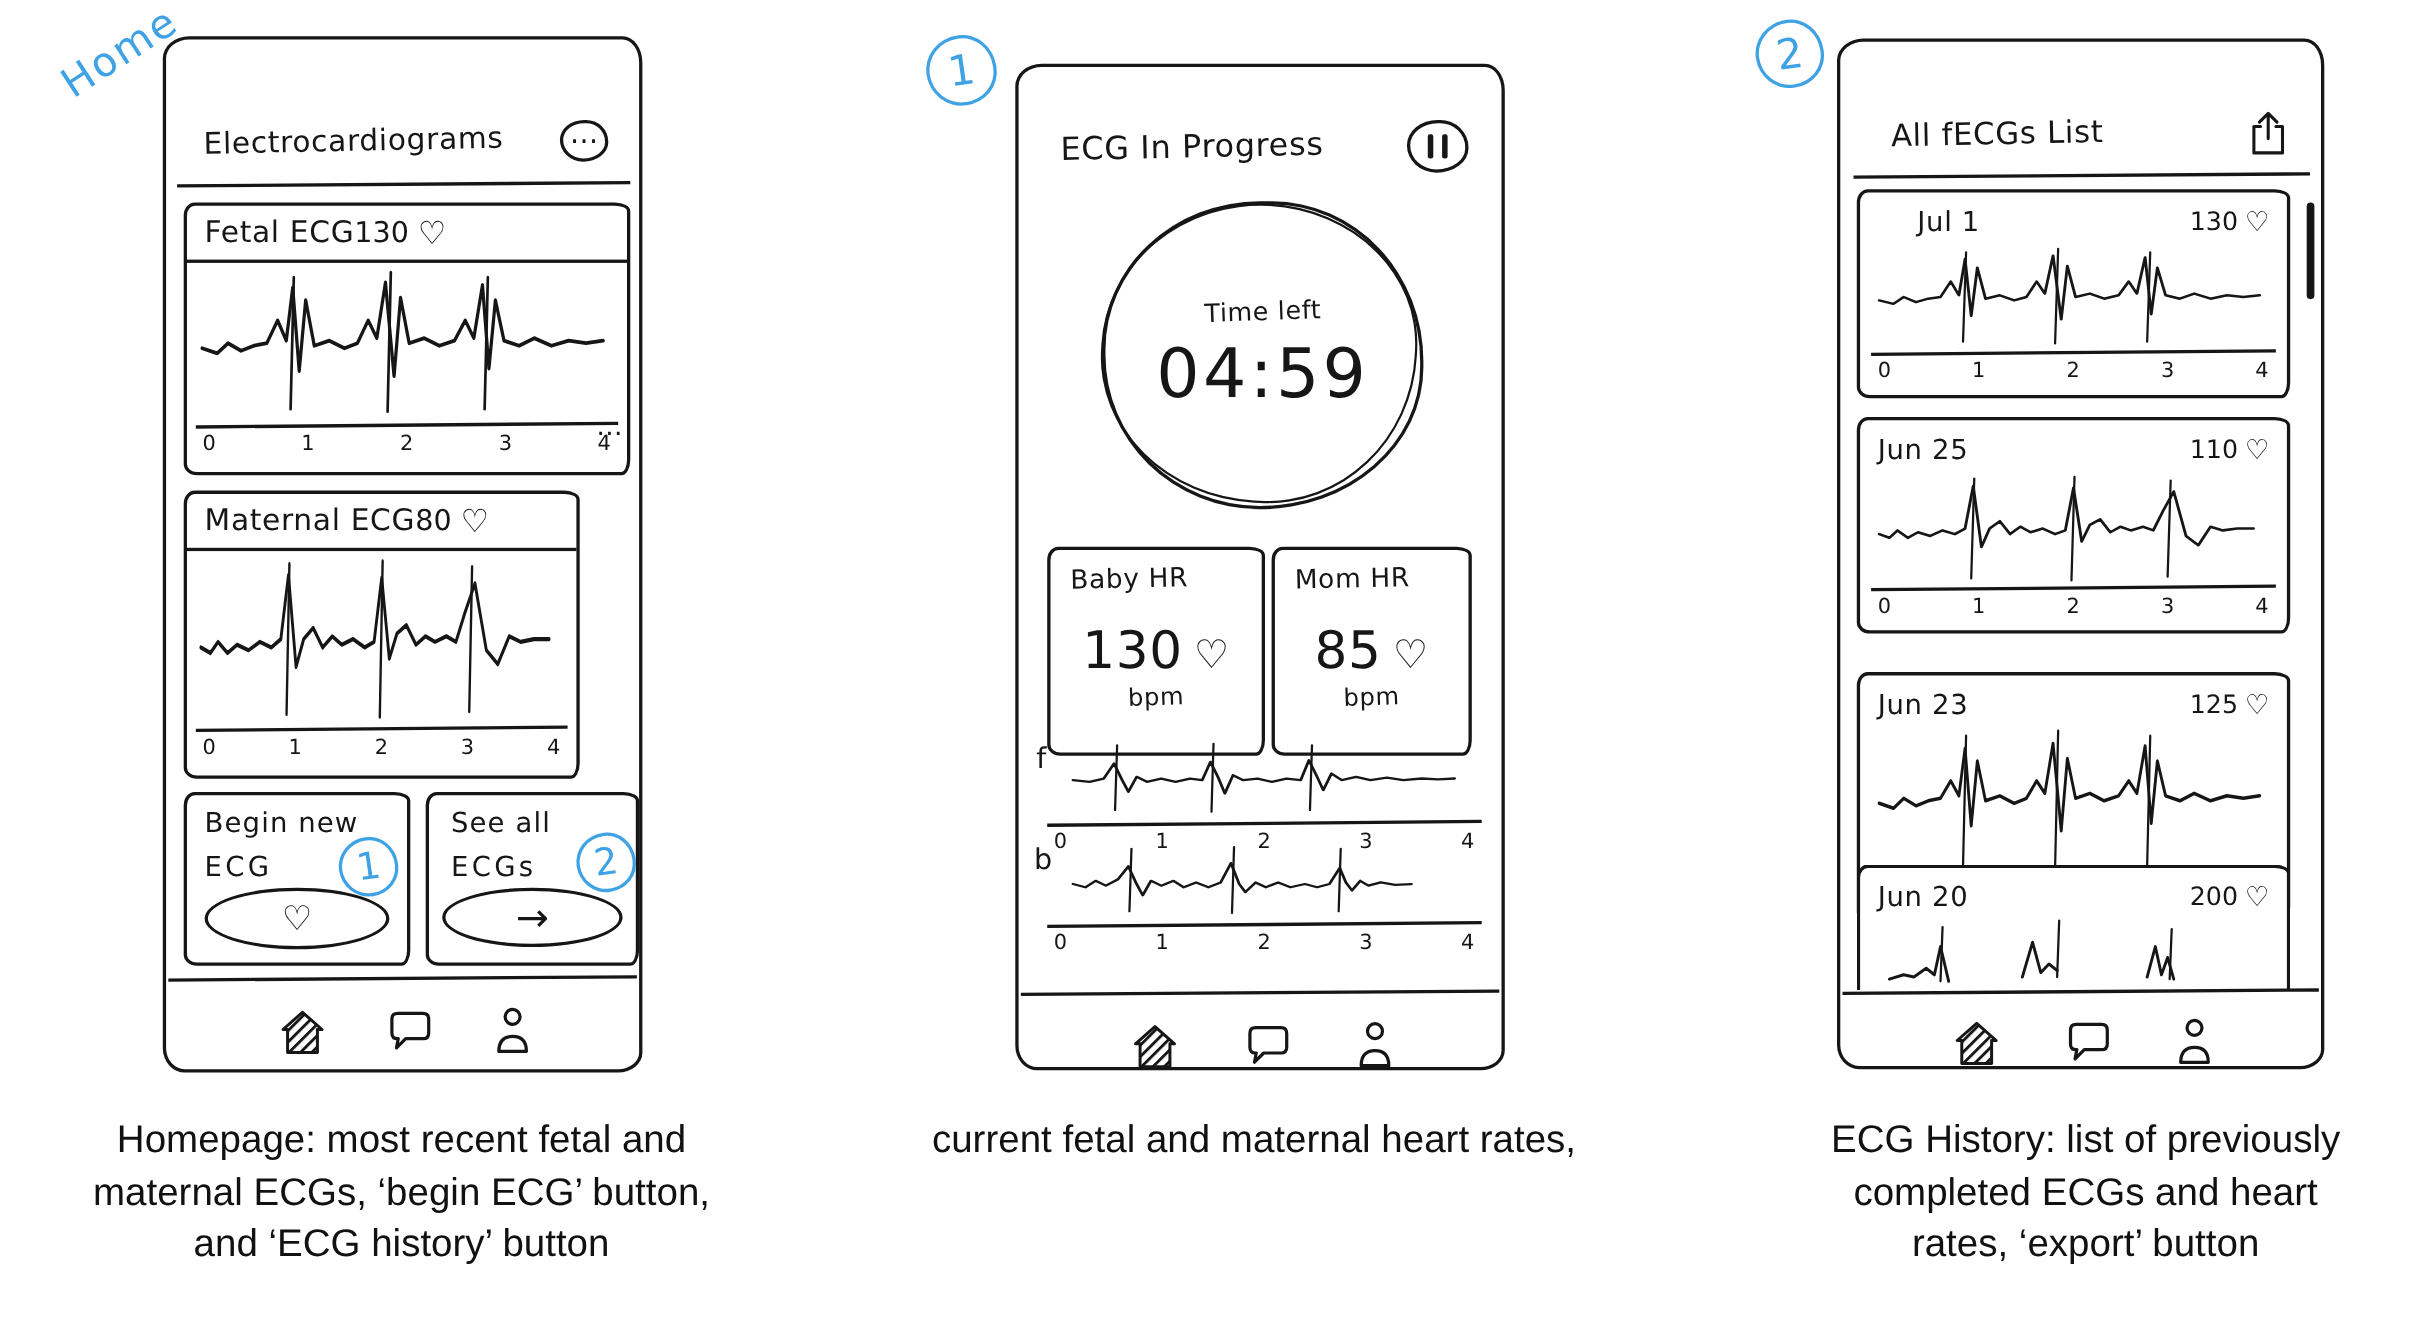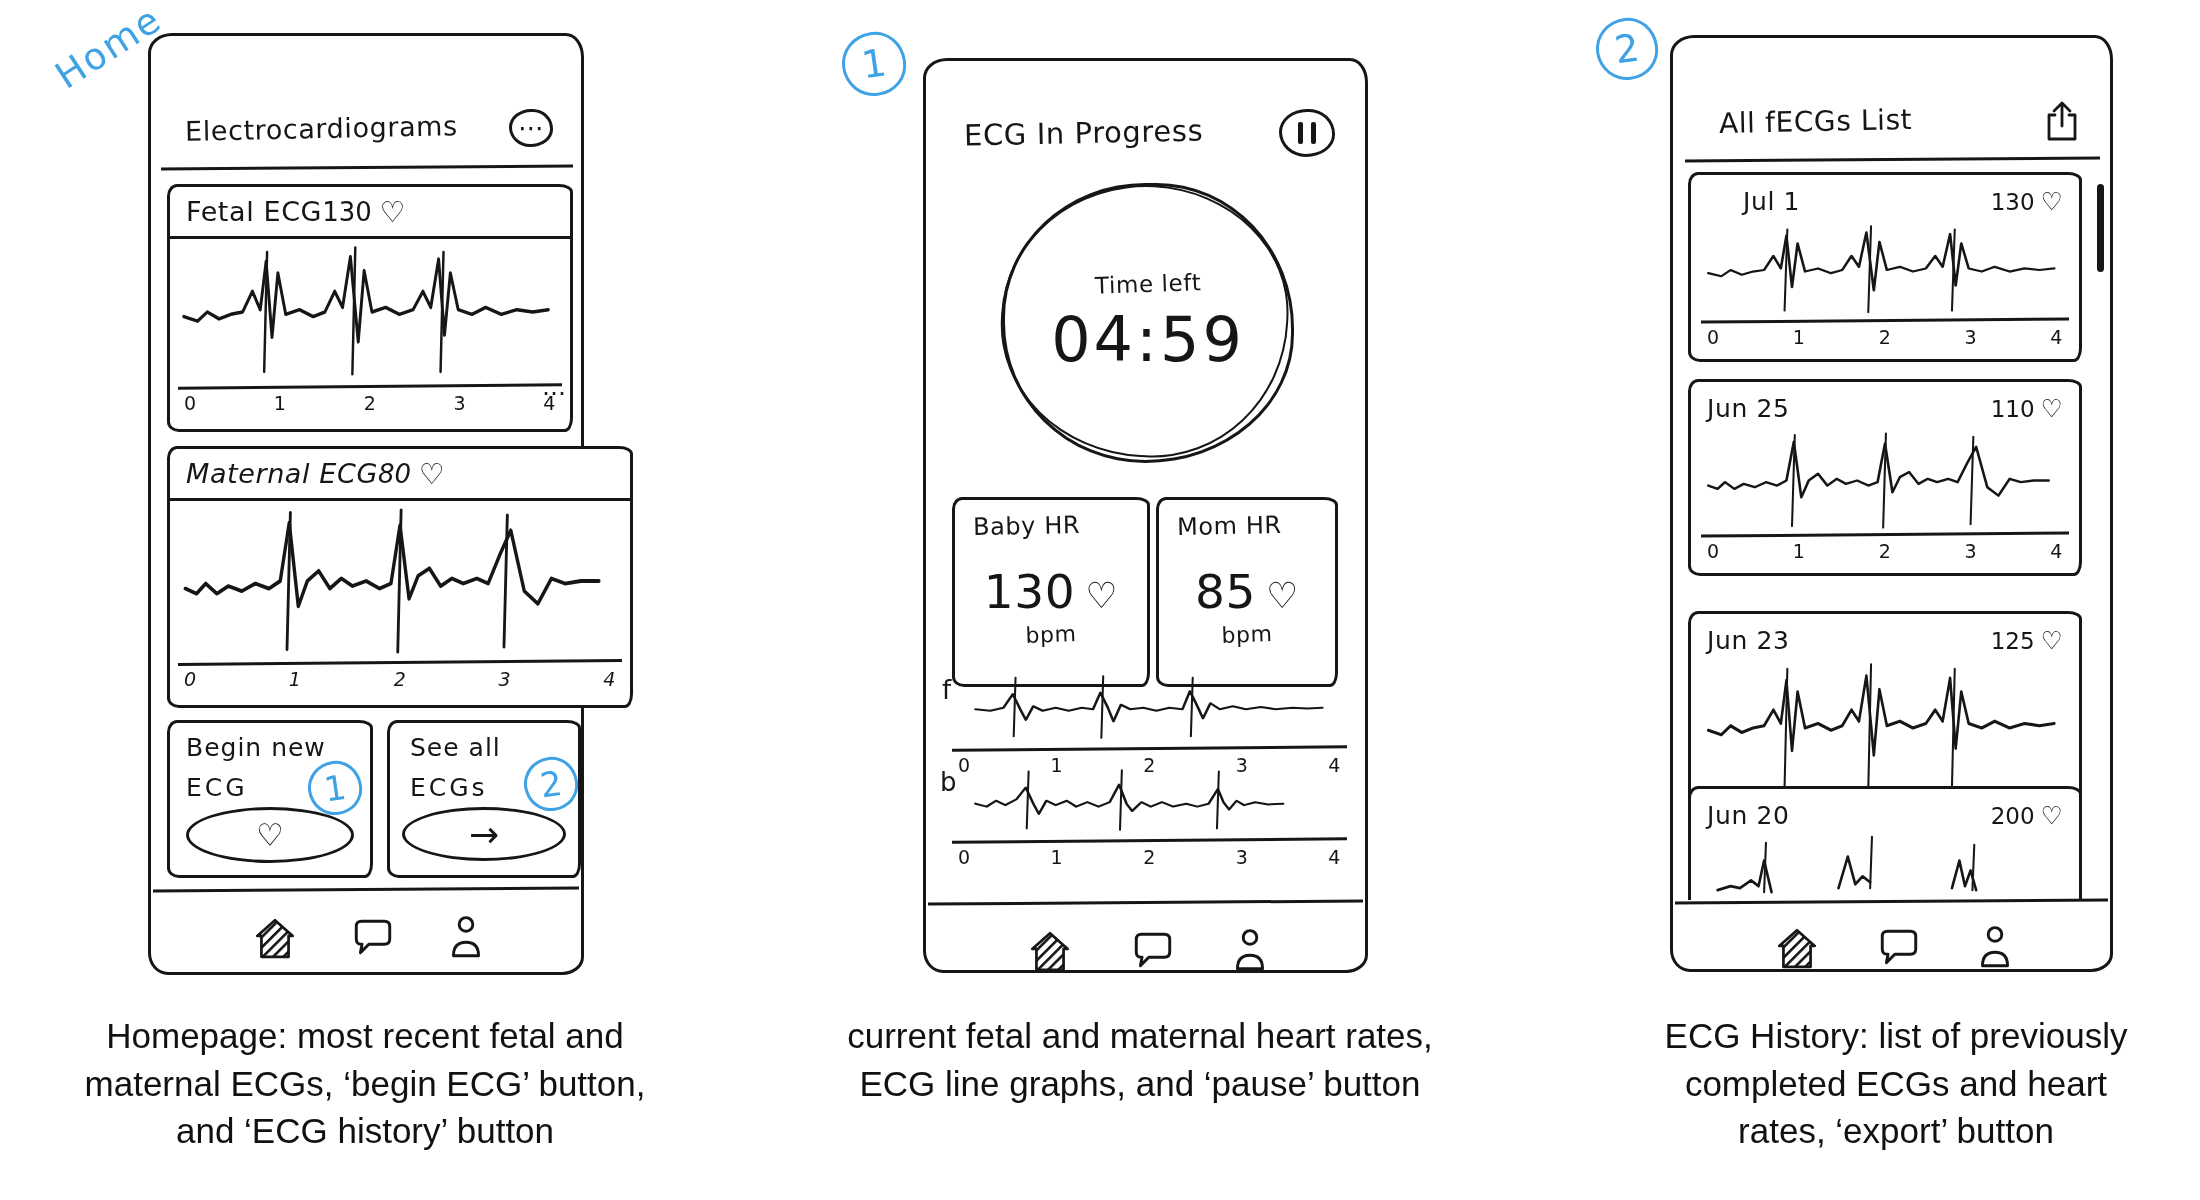--- a/index.html
+++ b/index.html
@@ -129,21 +129,21 @@
             <span>0</span>
             <span>1</span>
             <span>2</span>
             <span>3</span>
             <span>4</span>
           </div>
         <span class="overflow-dots" style="right:-6px;top:-12px;">…</span>
       </div>
     </div>
 
-    <div class="sk" style="left:16px;top:410px;width:466px;height:262px;font-style:italic;">
+    <div class="sk" style="left:16px;top:410px;width:360px;height:262px;">
       <div class="card-head">
         <span class="hand">Maternal ECG</span>
         <span class="rate">
           <span>80</span>
           <span class="heart">♡</span>
         </span>
       </div>
       <div class="graph" style="left:4px;right:4px;top:56px;bottom:48px;">
         <svg viewBox="0 0 400 120" preserveAspectRatio="none">
           <path d="M103,6 L100,114 M201,4 L198,116 M295,8 L292,112" stroke="#161616" stroke-width="2.5" fill="none" stroke-linecap="round"></path>
@@ -421,21 +421,20 @@
     </div>
   </div>
 
   <div class="caption" style="left:20px;top:1012px;width:690px;">
     <div>Homepage: most recent fetal and</div>
     <div>maternal ECGs, ‘begin ECG’ button,</div>
     <div>and ‘ECG history’ button</div>
   </div>
   <div class="caption" style="left:762px;top:1012px;width:756px;">
     <div>current fetal and maternal heart rates,</div>
-    <div>ECG line graphs, and ‘pause’ button</div>
   </div>
   <div class="caption" style="left:1582px;top:1012px;width:628px;">
     <div>ECG History: list of previously</div>
     <div>completed ECGs and heart</div>
     <div>rates, ‘export’ button</div>
   </div>
 
 </div>
 
 </body></html>

